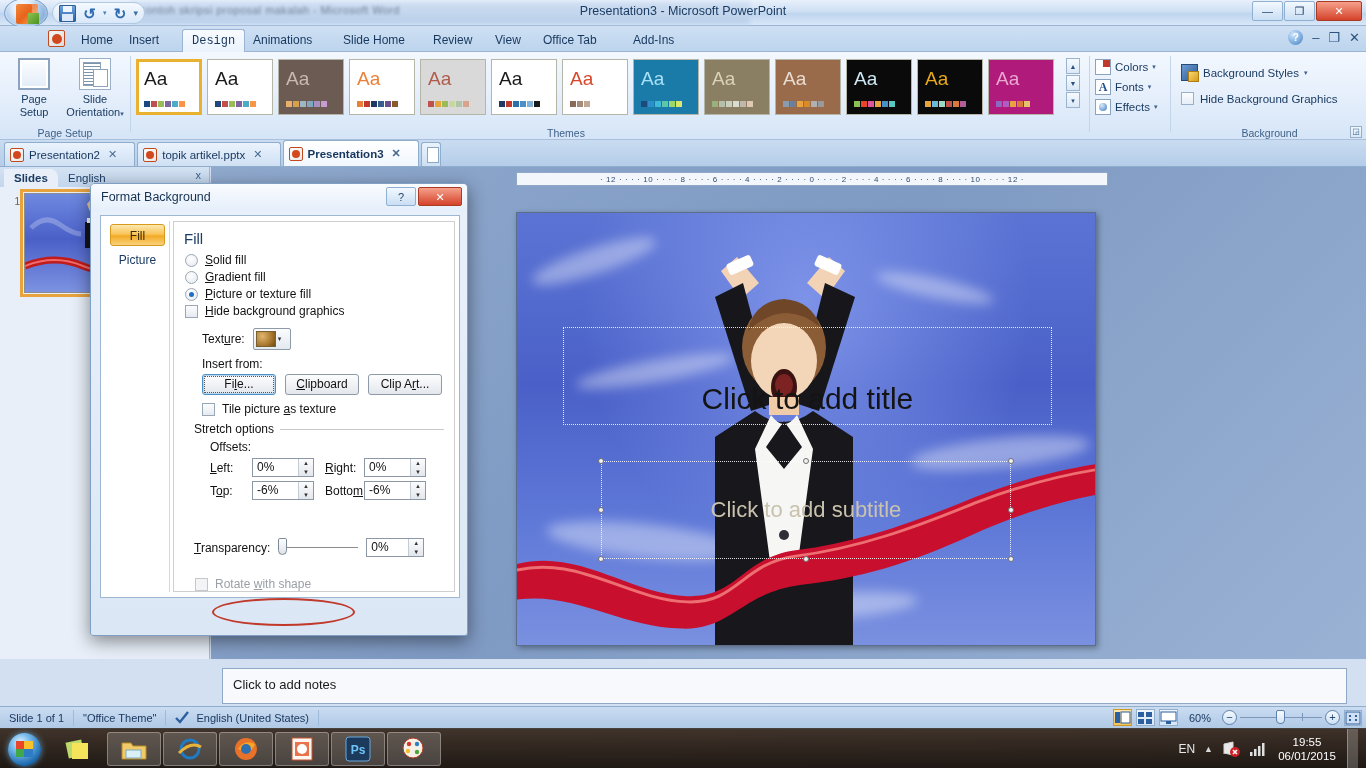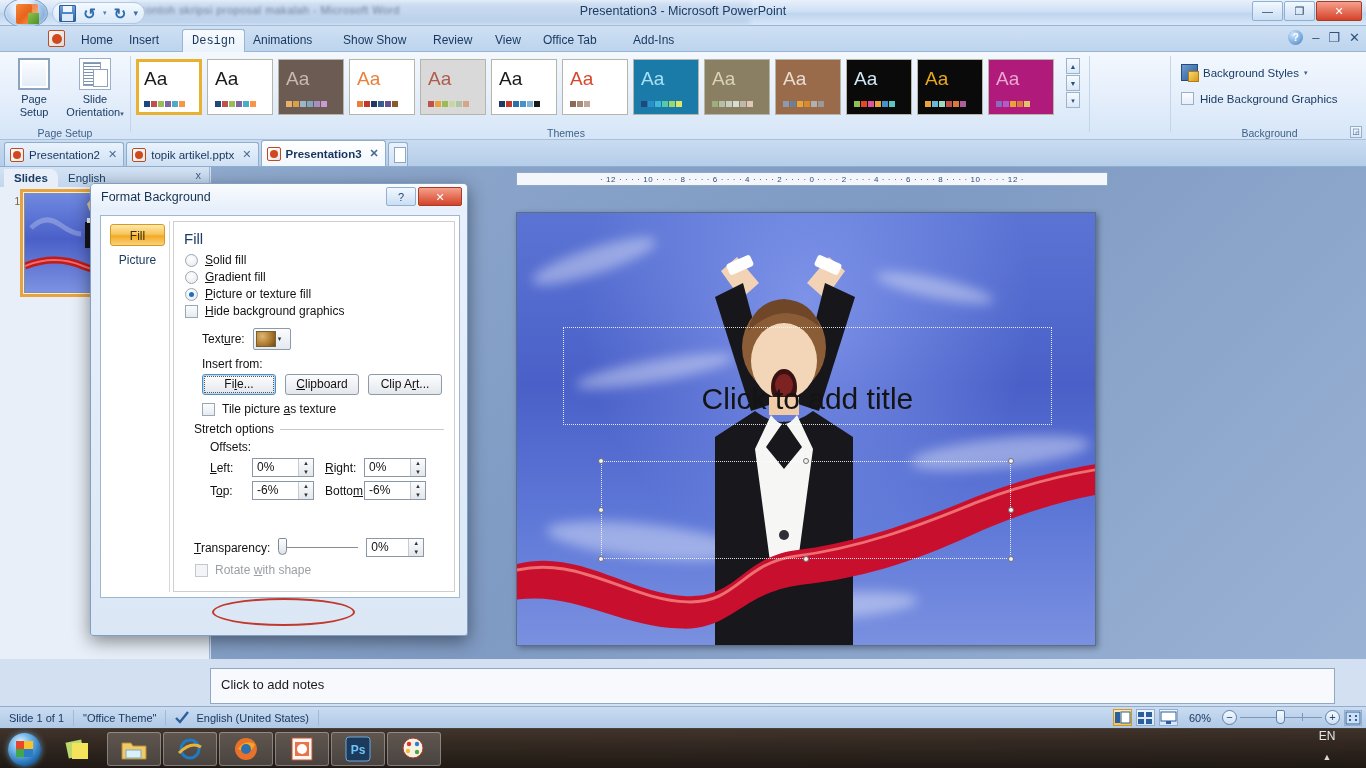--- a/index.html
+++ b/index.html
@@ -201,21 +201,21 @@
     text-align:center; line-height:10px; color:#34618f;
   }
   
   #doctabs {
     position:absolute; left:0; top:140px; width:100%; height:27px;
     background: linear-gradient(to bottom,#c9dcf1,#b5cde9);
     border-bottom:1px solid #8fadcd;
     display:flex; align-items:flex-end; padding-left:4px;
   }
   .dtab {
-    height:24px; display:flex; align-items:center; gap:5px; padding:0 6px 0 5px;
+    height:24px; display:flex; align-items:center; gap:5px; padding:0 17px 0 5px;
     border:1px solid #8fadcd; border-bottom:none; border-radius:3px 3px 0 0; margin-right:2px;
     background: linear-gradient(to bottom,#eaf3fd,#cfe0f3);
     font-size:11.5px; color:#16355c; cursor:pointer; white-space:nowrap;
   }
   .dtab.active { background: linear-gradient(to bottom,#ffffff,#f1f7fe); font-weight:bold; height:26px; }
   .dtab .pic {
     width:14px; height:14px; border:1px solid #c0491e; border-radius:2px;
     background:linear-gradient(135deg,#fdfdfd,#e8e8e8); position:relative;
   }
   .dtab .pic:after{content:""; position:absolute; left:2px; top:2px; width:8px;height:8px;background:#d1481e;border-radius:50%;}
@@ -281,21 +281,21 @@
     text-align:center; font-family:"Liberation Sans", sans-serif; font-weight:300;
   }
   #t-title { font-size:30px; color:#141414;margin-top:23px; }
   #t-sub   { font-size:22px; color:#c9c2ad; }
   .handle {
     position:absolute; width:6px; height:6px; background:#f2f2f2;
     border:1px solid #6e6e6e; border-radius:50%;
   }
   
   #notes {
-    position:absolute; left:210px; top:668px; width:1125px; height:36px;
+    position:absolute; left:222px; top:668px; width:1125px; height:36px;
     background:#f7f9fc; border:1px solid #8fa8c6;
     font-size:13px; color:#1a1a1a; padding:8px 10px;
   }
   
   #statusbar {
     position:absolute; left:0; bottom:0; width:100%; height:22px;
     background: linear-gradient(to bottom,#cadcf1,#b0c9e6);
     border-top:1px solid #93aecb;
     display:flex; align-items:center; font-size:11px; color:#16355c;
   }
@@ -427,21 +427,21 @@
       linear-gradient(to right, #e8452b 0 48%, #f7c22c 48% 100%),
       #e8452b;
   }
   #startbtn .flag:after{
     content:""; position:absolute; left:0; top:8px; width:100%; height:8px;
     background: linear-gradient(to right,#3fa94a 0 48%, #2d7cc4 48% 100%);
   }
   .tbicon { width:54px; height:34px; margin:0 1px; position:relative; cursor:pointer; border-radius:3px; }
   .tbicon.active { background:rgba(255,255,255,.18); border:1px solid rgba(255,255,255,.3); }
   .tbglyph { position:absolute; left:50%; top:50%; transform:translate(-50%,-50%); width:28px; height:28px; }
-  #tray { position:absolute; right:0; top:0; height:40px; display:flex; align-items:center; gap:9px; padding-right:8px;flex-direction:column; }
+  #tray { position:absolute; right:0; top:0; height:40px; display:flex; align-items:center; gap:9px; padding-right:8px; }
   #tray .lang { font-size:12px; color:#e8e8e8; }
   #tray .up { font-size:9px; color:#d8d8d8; }
   #clock { text-align:center; color:#fff; font-size:11.5px; line-height:14px; min-width:62px; }
   #showdesk { width:11px; height:40px; background:rgba(255,255,255,.22); border-left:1px solid rgba(255,255,255,.3); cursor:pointer;}
 </style>
 </head>
 <body>
 
 <div id="desktop"></div>
 
@@ -478,21 +478,21 @@
     <div id="innerwin">
       <div class="helpico">?</div>
       <span>–</span>
       <span>❐</span>
       <span>✕</span>
     </div>
   <div class="tab" style="left: 72px;">Home</div>
       <div class="tab" style="left: 120px;">Insert</div>
       <div class="tab active" style="left: 182px;">Design</div>
       <div class="tab" style="left: 244px;">Animations</div>
-      <div class="tab" style="left: 334px;">Show Show</div>
+      <div class="tab" style="left: 334px;">Slide Home</div>
       <div class="tab" style="left: 424px;">Review</div>
       <div class="tab" style="left: 486px;">View</div>
       <div class="tab" style="left: 534px;">Office Tab</div>
       <div class="tab" style="left: 624px;">Add-Ins</div>
     </div>
 
   <div id="ribbon">
 
     <div class="rgroup" id="g-pagesetup">
       <div class="bigbtn" style="left:6px;">
@@ -653,20 +653,37 @@
         </div>
       <div id="gal-scroll">
         <div>▲</div>
         <div>▼</div>
         <div>▾</div>
       </div>
       <div class="glabel" style="left:0;width:870px;">Themes</div>
     </div>
     <div class="gsep" style="left:1089px;"></div>
 
+    <div class="rgroup" style="left:1092px; width:76px;">
+      <div class="smallbtn" style="margin-top:5px;">
+        <span class="sic ic-colors"></span>
+        <span>Colors</span>
+        <span class="arrowdn">▾</span>
+      </div>
+      <div class="smallbtn">
+        <span class="sic ic-fonts">A</span>
+        <span>Fonts</span>
+        <span class="arrowdn">▾</span>
+      </div>
+      <div class="smallbtn">
+        <span class="sic ic-effects"></span>
+        <span>Effects</span>
+        <span class="arrowdn">▾</span>
+      </div>
+    </div>
     <div class="gsep" style="left:1170px;"></div>
 
     <div class="rgroup" id="g-bg" style="left:1173px; width:193px;">
       <div class="bgstyles">
         <span class="ic-bgstyles"></span>
         <span>Background Styles</span>
         <span class="arrowdn">▾</span>
       </div>
       <div class="bghide">
         <span class="chk16"></span>
@@ -765,20 +782,21 @@
       <svg id="swoosh" viewBox="0 0 600 190" preserveAspectRatio="none">
         <path d="M0 122 C 70 96, 120 150, 182 152 C 232 154, 236 112, 290 104 C 352 96, 410 74, 470 48 C 520 28, 560 18, 600 12 L600 44 C 556 52, 512 66, 466 88 C 404 118, 352 134, 296 140 C 236 148, 226 188, 176 186 C 110 184, 64 142, 0 158 Z" fill="#c8102e"></path>
         <path d="M0 128 C 70 104, 120 156, 182 158 C 232 160, 236 118, 290 110 C 352 102, 410 80, 470 54 C 520 34, 560 24, 600 18" stroke="#f27a7a" stroke-width="3" fill="none" opacity=".9"></path>
       </svg>
 
       <div class="ph" id="ph-title">
         <div class="ph-text" id="t-title">Click to add title</div>
       </div>
 
       <div class="ph" id="ph-sub">
+        <div class="ph-text" id="t-sub">Click to add subtitle</div>
         <div class="handle" style="left:-4px; top:-4px;"></div>
         <div class="handle" style="left:calc(50% - 3px); top:-4px;"></div>
         <div class="handle" style="right:-4px; top:-4px;"></div>
         <div class="handle" style="left:-4px; top:calc(50% - 3px);"></div>
         <div class="handle" style="right:-4px; top:calc(50% - 3px);"></div>
         <div class="handle" style="left:-4px; bottom:-4px;"></div>
         <div class="handle" style="left:calc(50% - 3px); bottom:-4px;"></div>
         <div class="handle" style="right:-4px; bottom:-4px;"></div>
       </div>
     </div>
@@ -945,21 +963,21 @@
           </span>
           <span class="spin" style="width:58px;">
             <span class="val">0%</span>
             <span class="arrows">
               <i>▲</i>
                 <i>▼</i>
             </span>
           </span>
         </div>
 
-        <div class="check-row" style="margin-left:11px;margin-top:6px;">
+        <div class="check-row" style="margin-left:11px;margin-top:20px;">
           <span class="cbx dis"></span>
           <span class="dis-txt">Rotate <span class="u">w</span>ith shape</span>
         </div>
       </div>
     </div>
 
   </div>
   <div id="annot-ellipse"></div>
 </div>
 

